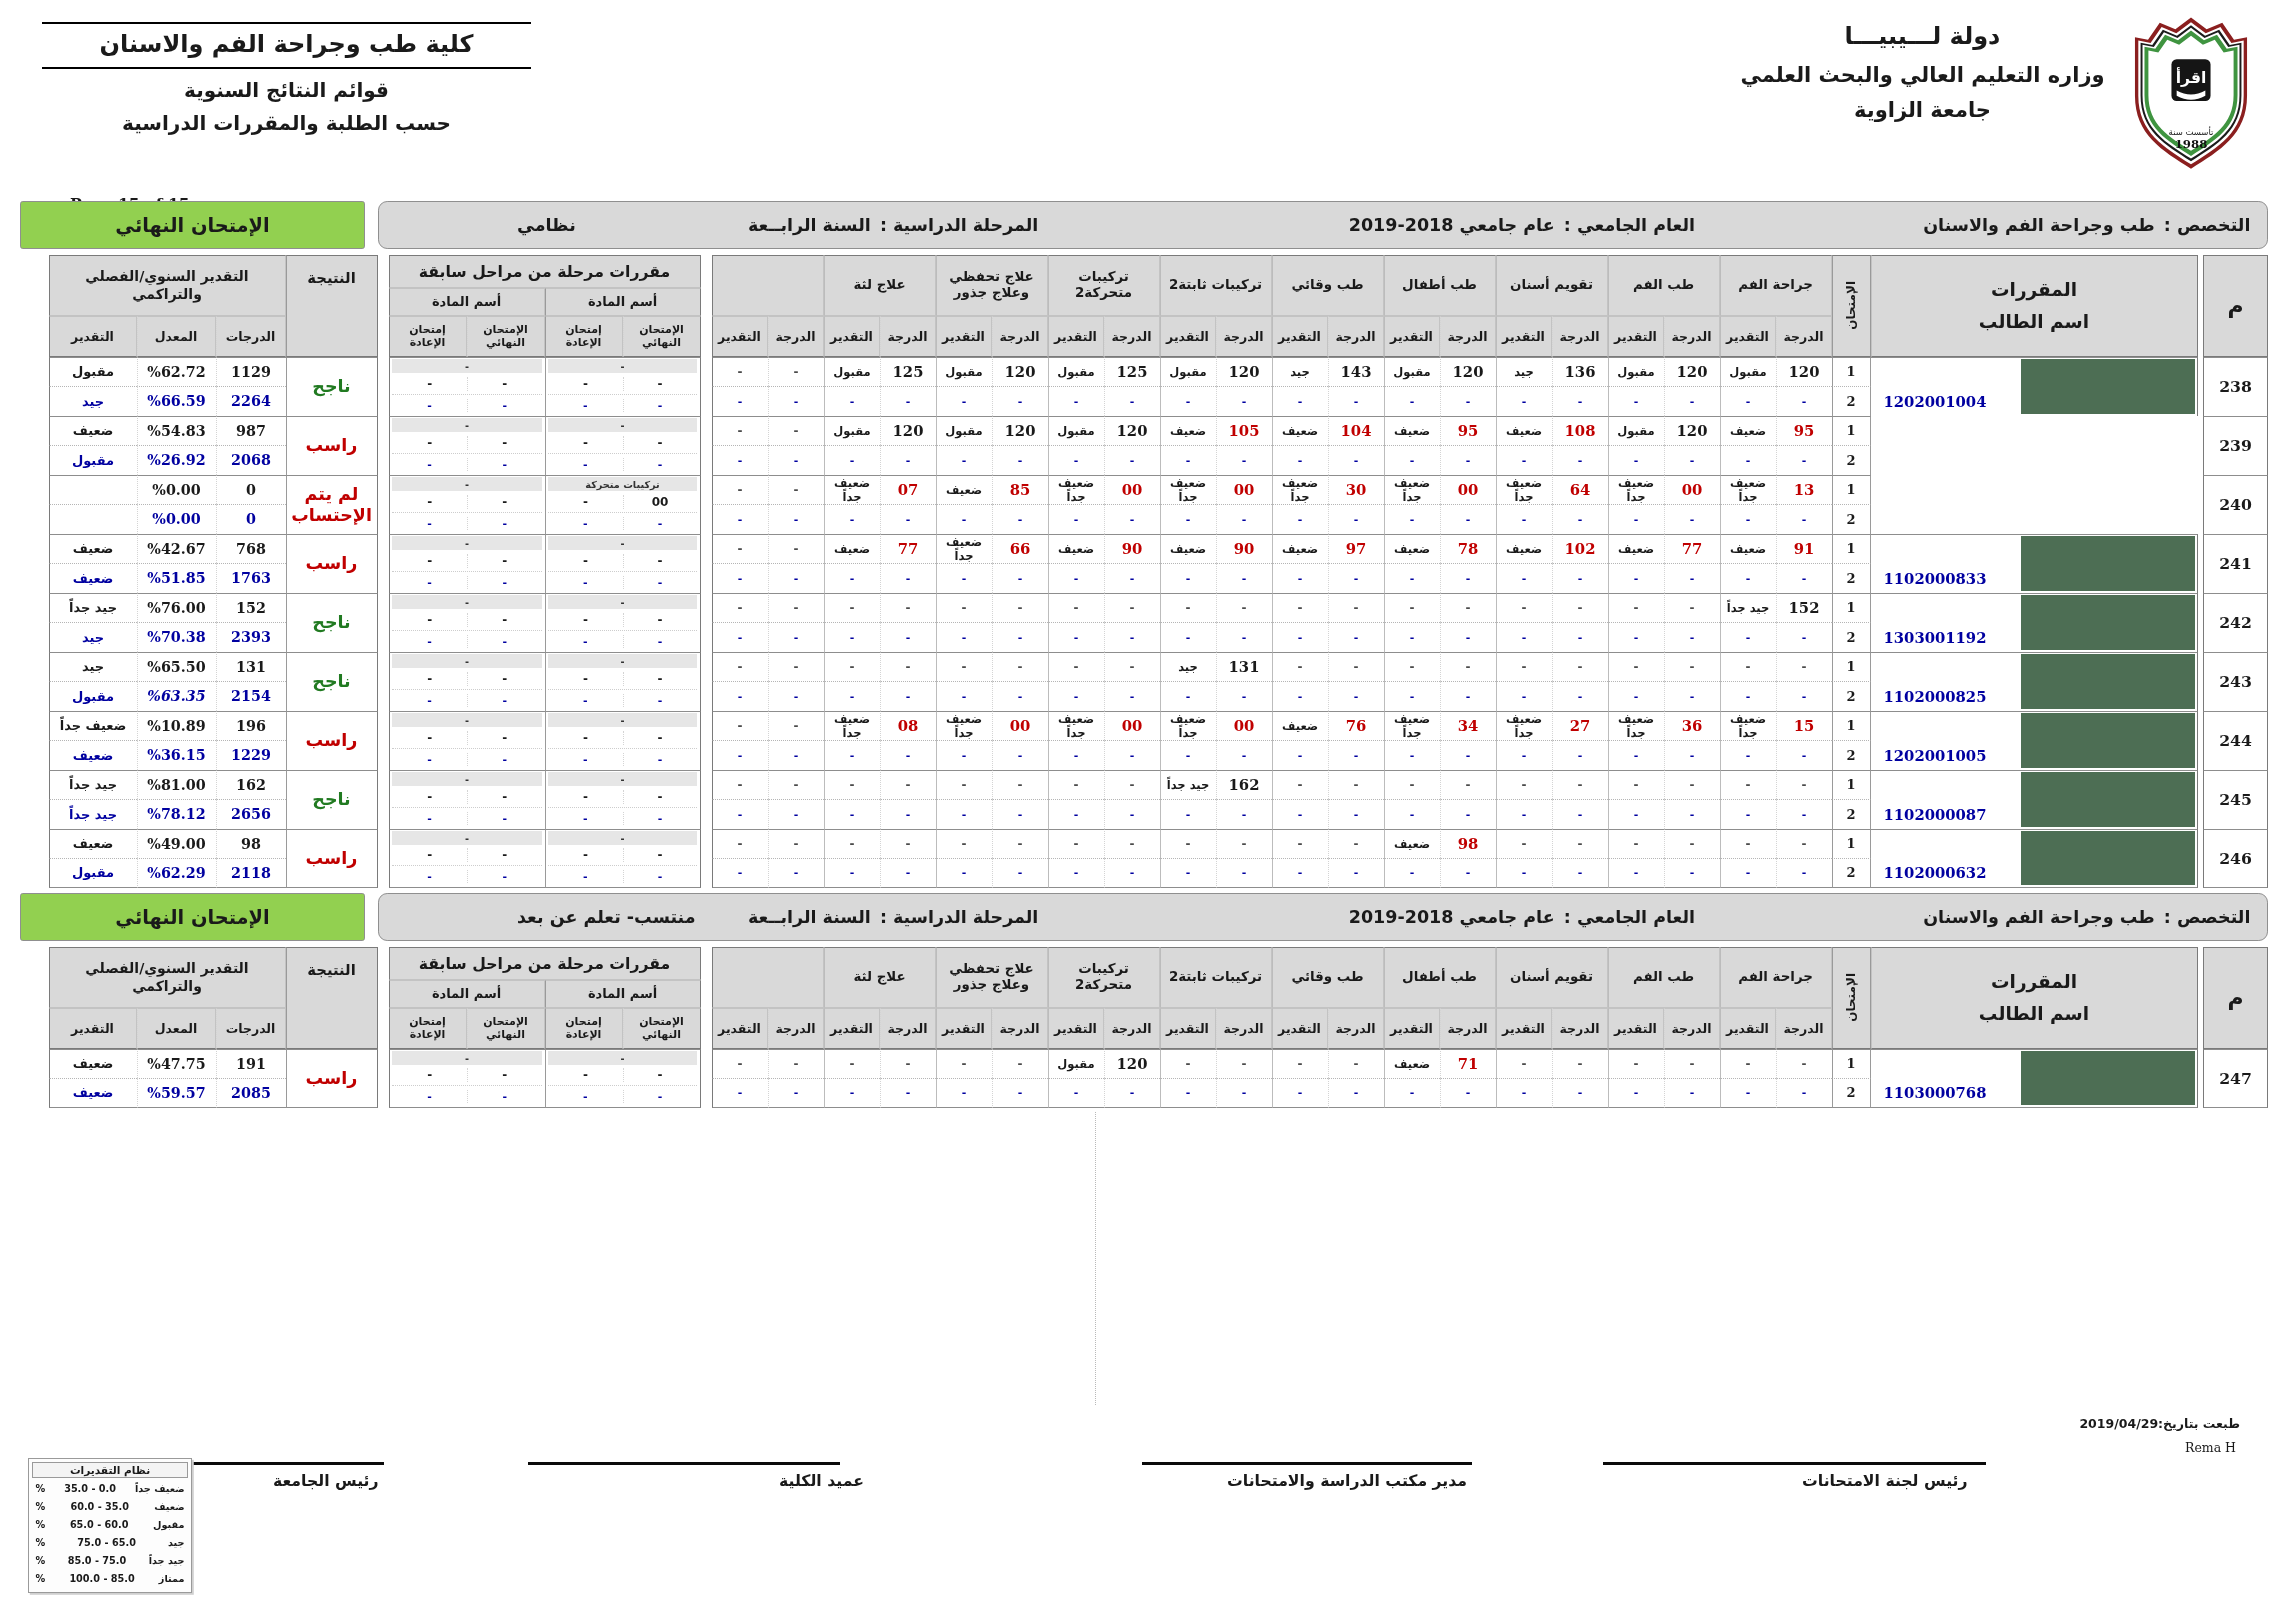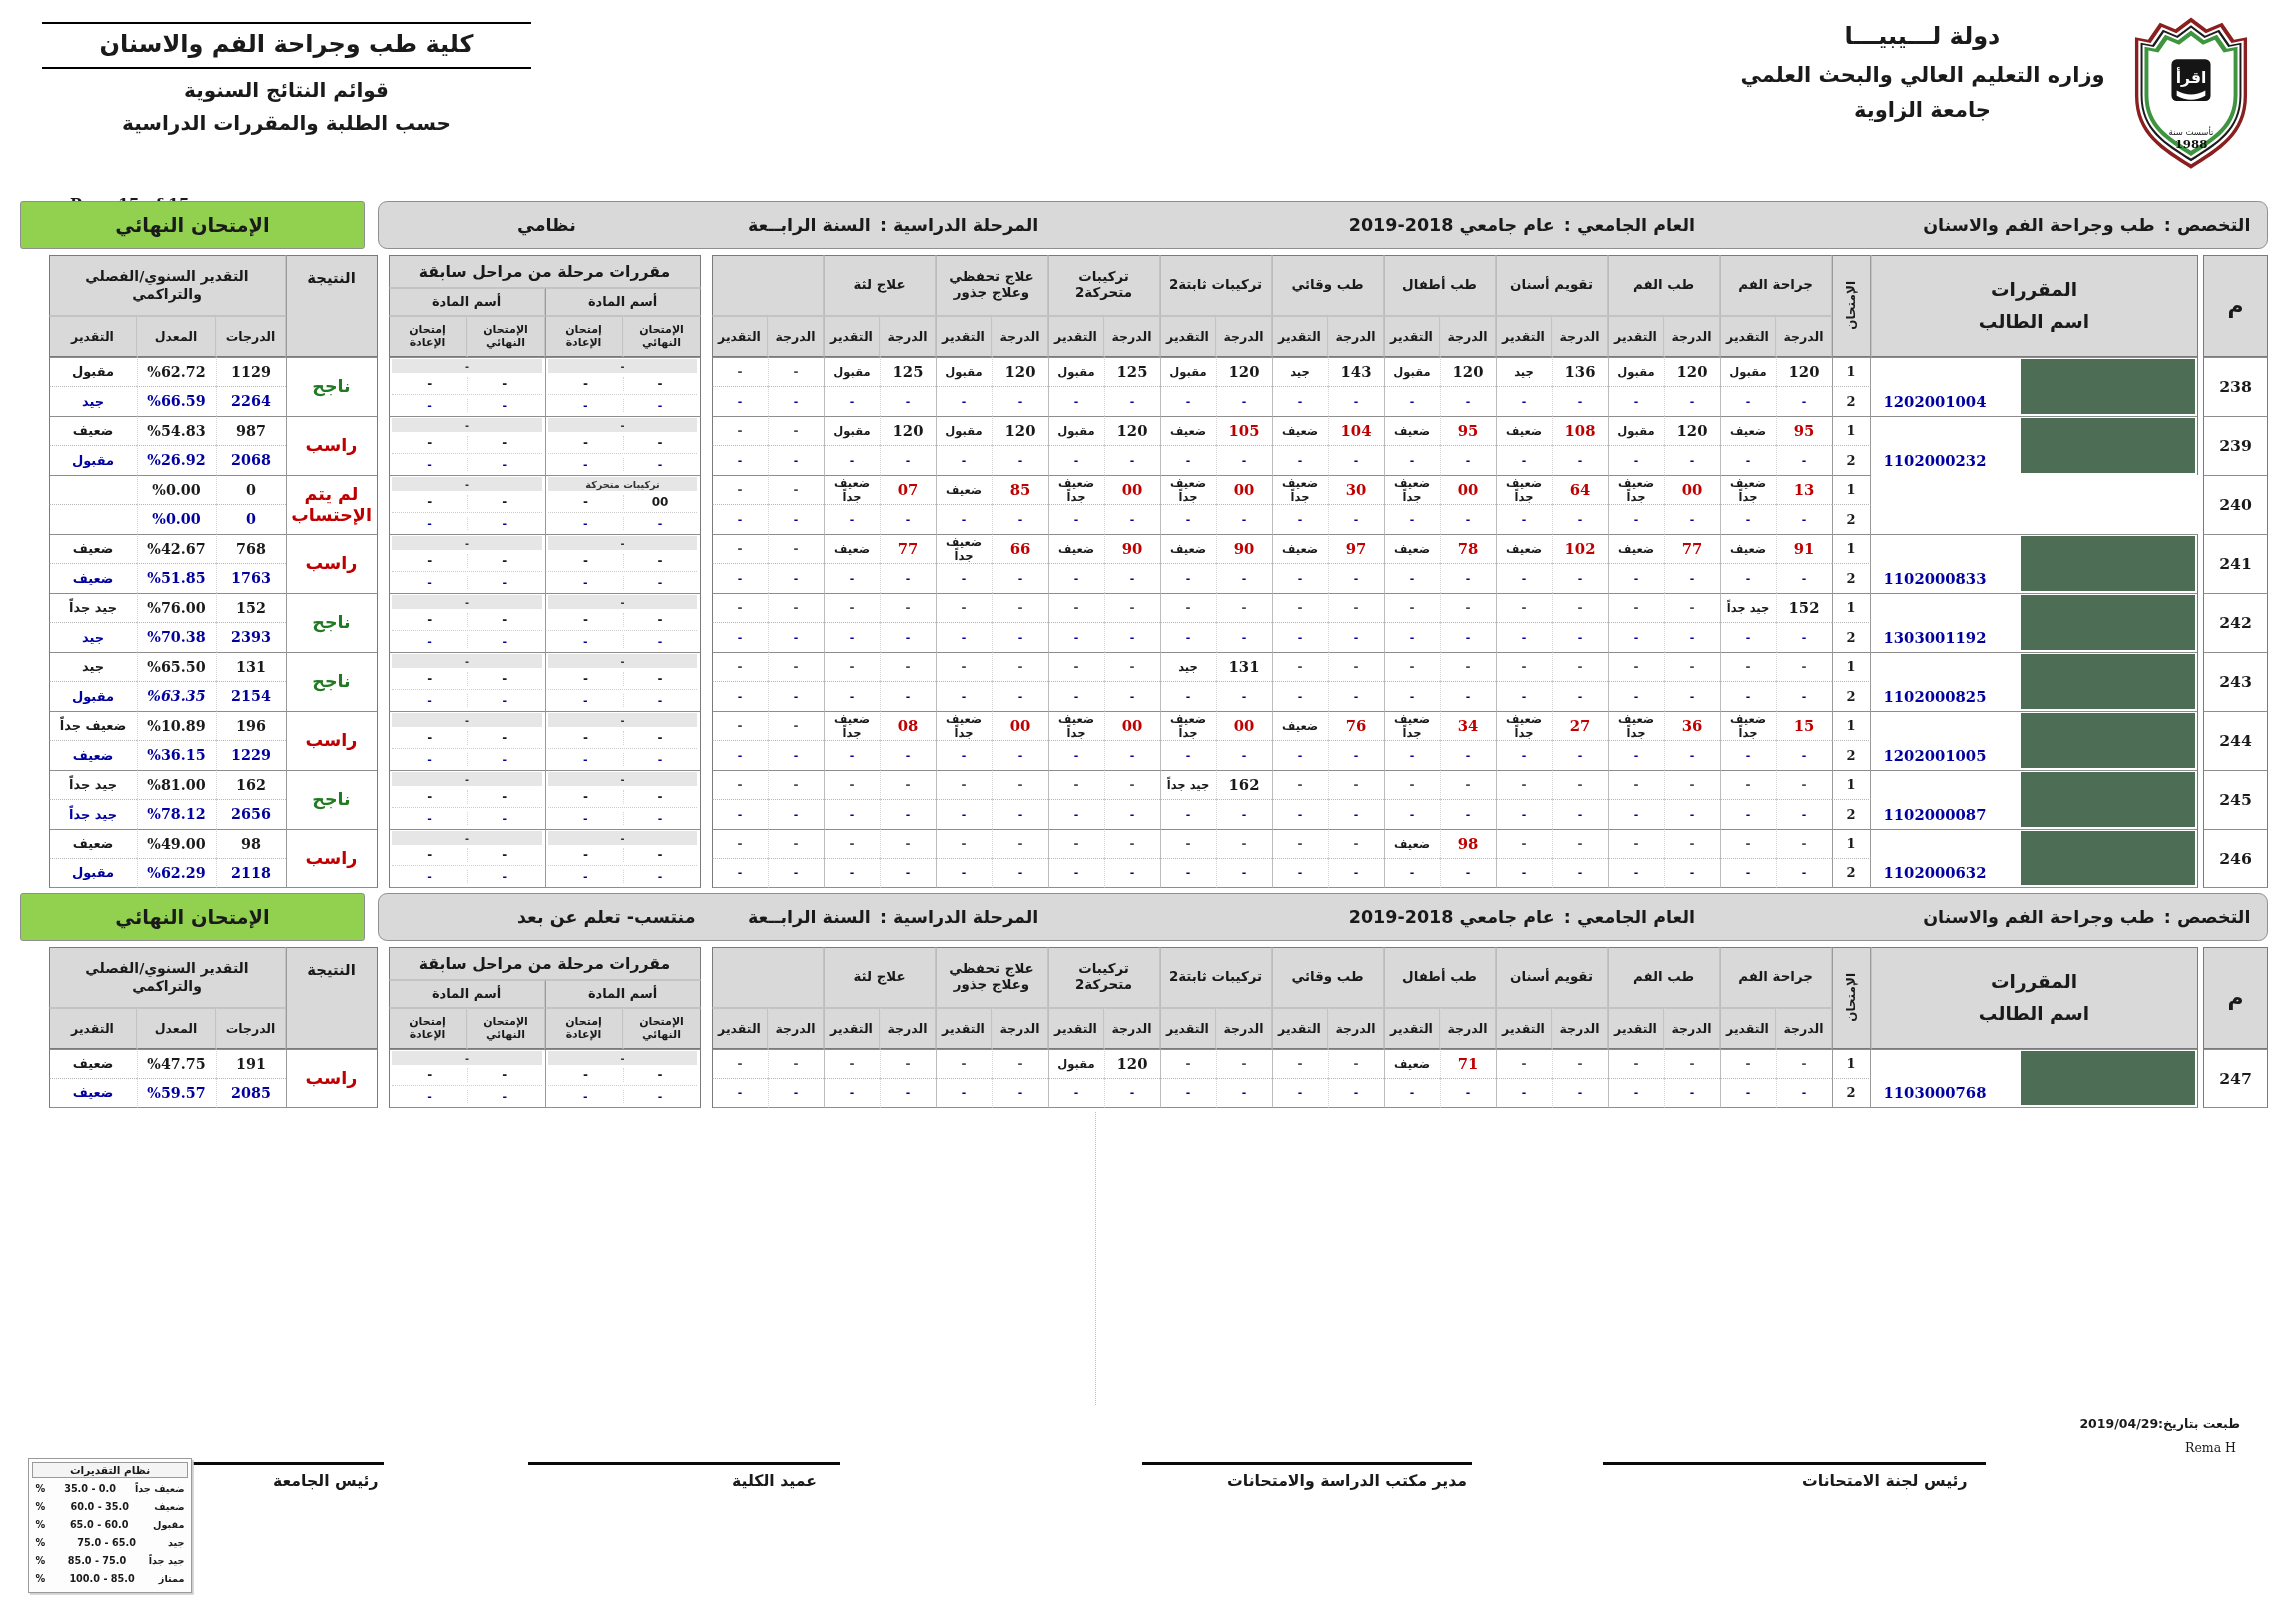--- a/index.html
+++ b/index.html
@@ -271,24 +271,20 @@
             </div>
           </div>
           <div class="c res bR lL hT ok" style="grid-area: 4 / 31 / span 2 / span 1;">ناجح</div>
           <div class="c num sum hT sdL" style="grid-area: 4 / 32;">1129</div>
           <div class="c num sum ltr hT sdL" style="grid-area: 4 / 33;">%62.72</div>
           <div class="c sum grd hT bL" style="grid-area: 4 / 34;">مقبول</div>
           <div class="c num sum blue dT sdL" style="grid-area: 5 / 32;">2264</div>
           <div class="c num sum blue ltr dT sdL" style="grid-area: 5 / 33;">%66.59</div>
           <div class="c sum grd blue dT bL" style="grid-area: 5 / 34;">جيد</div>
           <div class="c num serial bL bR hT" style="grid-area: 6 / 1 / span 2 / span 1;">239</div>
-          <div class="c name bR hT" style="grid-area: 6 / 3 / span 2 / span 1;">
-            <div class="redact" style="background: rgb(77, 110, 84);"></div>
-            <span class="sid num">1102000232</span>
-          </div>
           <div class="c num exam lL lR hT" style="grid-area: 6 / 4;">1</div>
           <div class="c num exam lL lR dT" style="grid-area: 7 / 4;">2</div>
           <div class="c num dg hT sdL red" style="grid-area: 6 / 5;">95</div>
           <div class="c tq hT pL" style="grid-area: 6 / 6;">ضعيف</div>
           <div class="c dash2 dT sdL" style="grid-area: 7 / 5;">-</div>
           <div class="c dash2 dT pL" style="grid-area: 7 / 6;">-</div>
           <div class="c num dg hT sdL" style="grid-area: 6 / 7;">120</div>
           <div class="c tq hT pL" style="grid-area: 6 / 8;">مقبول</div>
           <div class="c dash2 dT sdL" style="grid-area: 7 / 7;">-</div>
           <div class="c dash2 dT pL" style="grid-area: 7 / 8;">-</div>
@@ -1039,21 +1035,21 @@
     </div>
 
   <div class="print-date">طبعت بتاريخ:2019/04/29</div>
   <div class="print-name">Rema H</div>
   <div id="signatures">
       <div class="sig-line" style="left: 1603px; width: 383px;"></div>
       <div class="sig-label" style="left: 1802px;">رئيس لجنة الامتحانات</div>
       <div class="sig-line" style="left: 1142px; width: 330px;"></div>
       <div class="sig-label" style="left: 1227px;">مدير مكتب الدراسة والامتحانات</div>
       <div class="sig-line" style="left: 528px; width: 312px;"></div>
-      <div class="sig-label" style="left: 732px;">عميد الكلية</div>
+      <div class="sig-label" style="left: 779px;">عميد الكلية</div>
       <div class="sig-line" style="left: 72px; width: 312px;"></div>
       <div class="sig-label" style="left: 273px;">رئيس الجامعة</div>
     </div>
   <div class="legend">
     <div class="legend-title">نظام التقديرات</div>
     <div id="legend-rows">
         <div class="legend-row">
           <span>ضعيف جداً</span>
           <span class="rg">35.0 - 0.0</span>
           <span>%</span>

